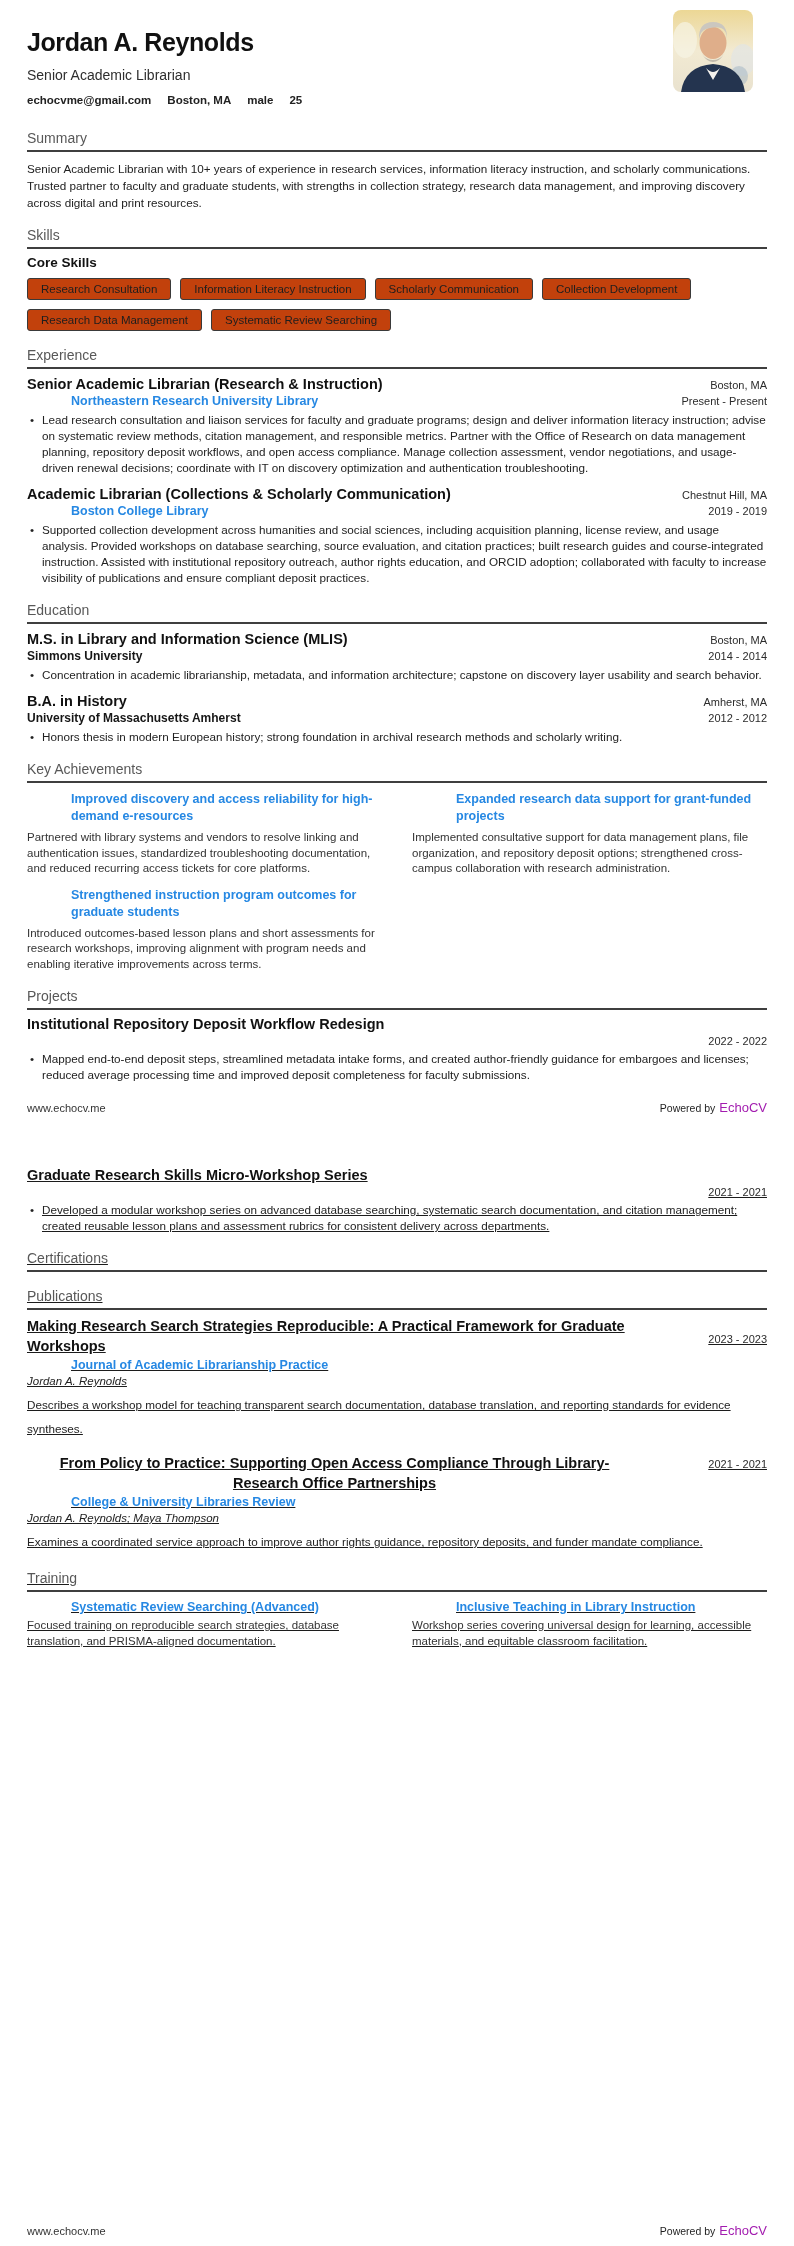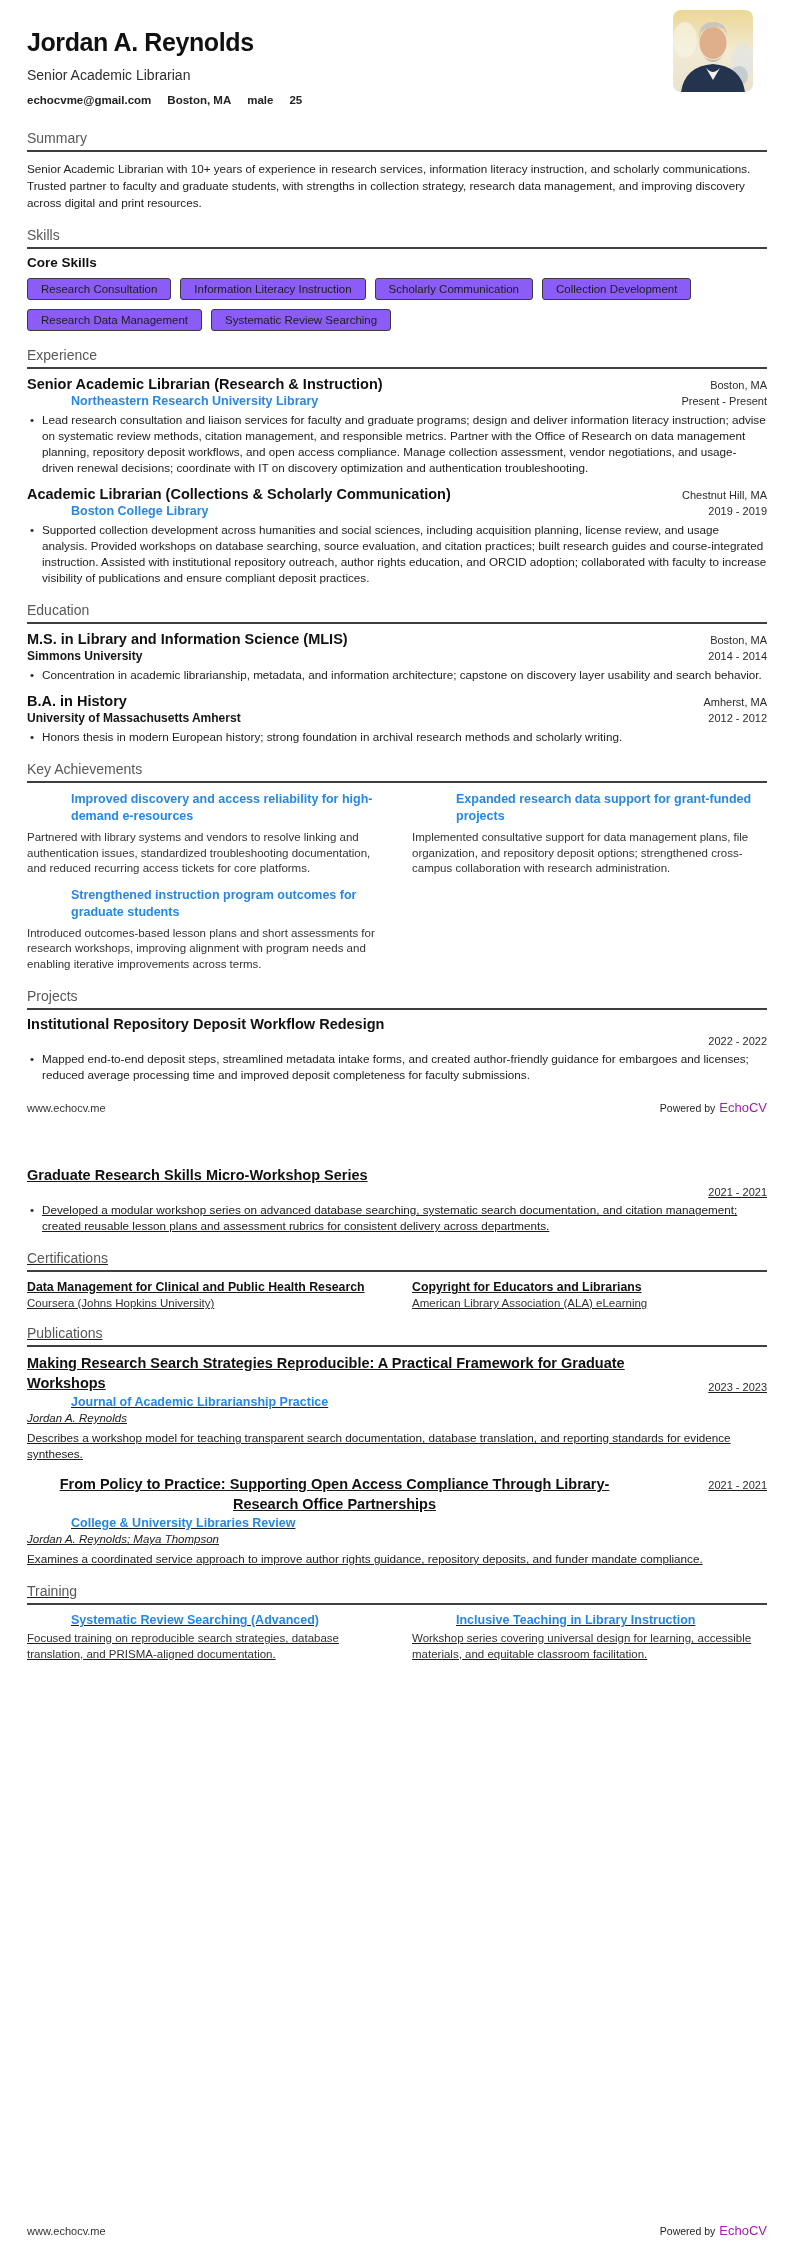--- a/index.html
+++ b/index.html
@@ -33,21 +33,21 @@
   .rule { height:2px; background:#3f3f3f; margin-top:4px; }
   .sec-body { margin-top:8px; }
 
   .para { font-size:11.7px; line-height:16.5px; color:#222; }
 
   
   .group-h { font-size:13.5px; font-weight:700; color:#111; margin-top:6px; }
   .chips { display:flex; flex-wrap:wrap; gap:9px; margin-top:8px; }
   .chip {
     border:1px solid #3a3a3a; border-radius:3px;
-    padding:4px 13px; font-size:11.5px; color:#1e1e1e; background:#8b5cf6;
+    padding:4px 13px; font-size:11.5px; color:#1e1e1e; background:#c2410c;
     white-space:nowrap;
   }
 
   
   .row { display:flex; justify-content:space-between; align-items:baseline; }
   .item-title { font-size:14.5px; font-weight:700; color:#111; }
   .meta { font-size:11px; color:#2b2b2b; white-space:nowrap; }
   .company { font-size:12.5px; font-weight:600; margin-top:2px; }
   .school { font-size:12px; font-weight:600; color:#161616; margin-top:2px; }
   .blue { color:#2688e3;padding-left:44px; }
@@ -65,21 +65,21 @@
   .train-body { font-size:11.5px; line-height:15.5px; color:#333; margin-top:4px; }
 
   
   .proj-date { text-align:right; font-size:11px; color:#2b2b2b; margin-top:3px; }
 
   
   .pub + .pub { margin-top:12px; }
   .pub-title { font-size:14.5px; font-weight:700; line-height:20px; max-width:615px; color:#111; }
   .pub-journal { font-size:12.5px; font-weight:600; margin-top:2px; }
   .pub-authors { font-size:11.5px; font-style:italic; color:#222; margin-top:3px; }
-  .pub-desc { font-size:11.7px; line-height:16px; color:#222; margin-top:6px; }
+  .pub-desc { font-size:11.7px; line-height:24px; color:#222; margin-top:6px; }
 
   
   .footer {
     position:absolute; left:27px; right:27px; bottom:8px;
     display:flex; justify-content:space-between; align-items:baseline;
   }
   .site { font-size:11px; color:#333; }
   .powered { font-size:10.5px; color:#1e1e1e; }
   .brand { font-size:13px; color:#a21caf; margin-left:4px; }
 </style>
@@ -252,39 +252,29 @@
 
     <div>
       <div class="item-title">Graduate Research Skills Micro-Workshop Series</div>
       <div class="proj-date">2021 - 2021</div>
       <div class="bullet">Developed a modular workshop series on advanced database searching, systematic search documentation, and citation management; created reusable lesson plans and assessment rubrics for consistent delivery across departments.</div>
     </div>
 
     <div class="sec">
       <div class="sec-h">Certifications</div>
       <div class="rule"></div>
-      <div class="grid2">
-        <div>
-          <div class="cert-title">Data Management for Clinical and Public Health Research</div>
-          <div class="cert-issuer">Coursera (Johns Hopkins University)</div>
-        </div>
-        <div>
-          <div class="cert-title">Copyright for Educators and Librarians</div>
-          <div class="cert-issuer">American Library Association (ALA) eLearning</div>
-        </div>
-      </div>
     </div>
 
     <div class="sec">
       <div class="sec-h">Publications</div>
       <div class="rule"></div>
       <div class="sec-body" style="margin-top:6px;">
 
         <div class="pub">
-          <div class="row" style="align-items:flex-end;gap:14px;">
+          <div class="row" style="align-items:center;gap:14px;">
             <div class="pub-title">Making Research Search Strategies Reproducible: A Practical Framework for Graduate Workshops</div>
             <div class="meta" style="margin-top:5px;">2023 - 2023</div>
           </div>
           <div class="pub-journal blue">Journal of Academic Librarianship Practice</div>
           <div class="pub-authors">Jordan A. Reynolds</div>
           <div class="pub-desc">Describes a workshop model for teaching transparent search documentation, database translation, and reporting standards for evidence syntheses.</div>
         </div>
 
         <div class="pub">
           <div class="row" style="align-items:flex-start;text-align:center;">

